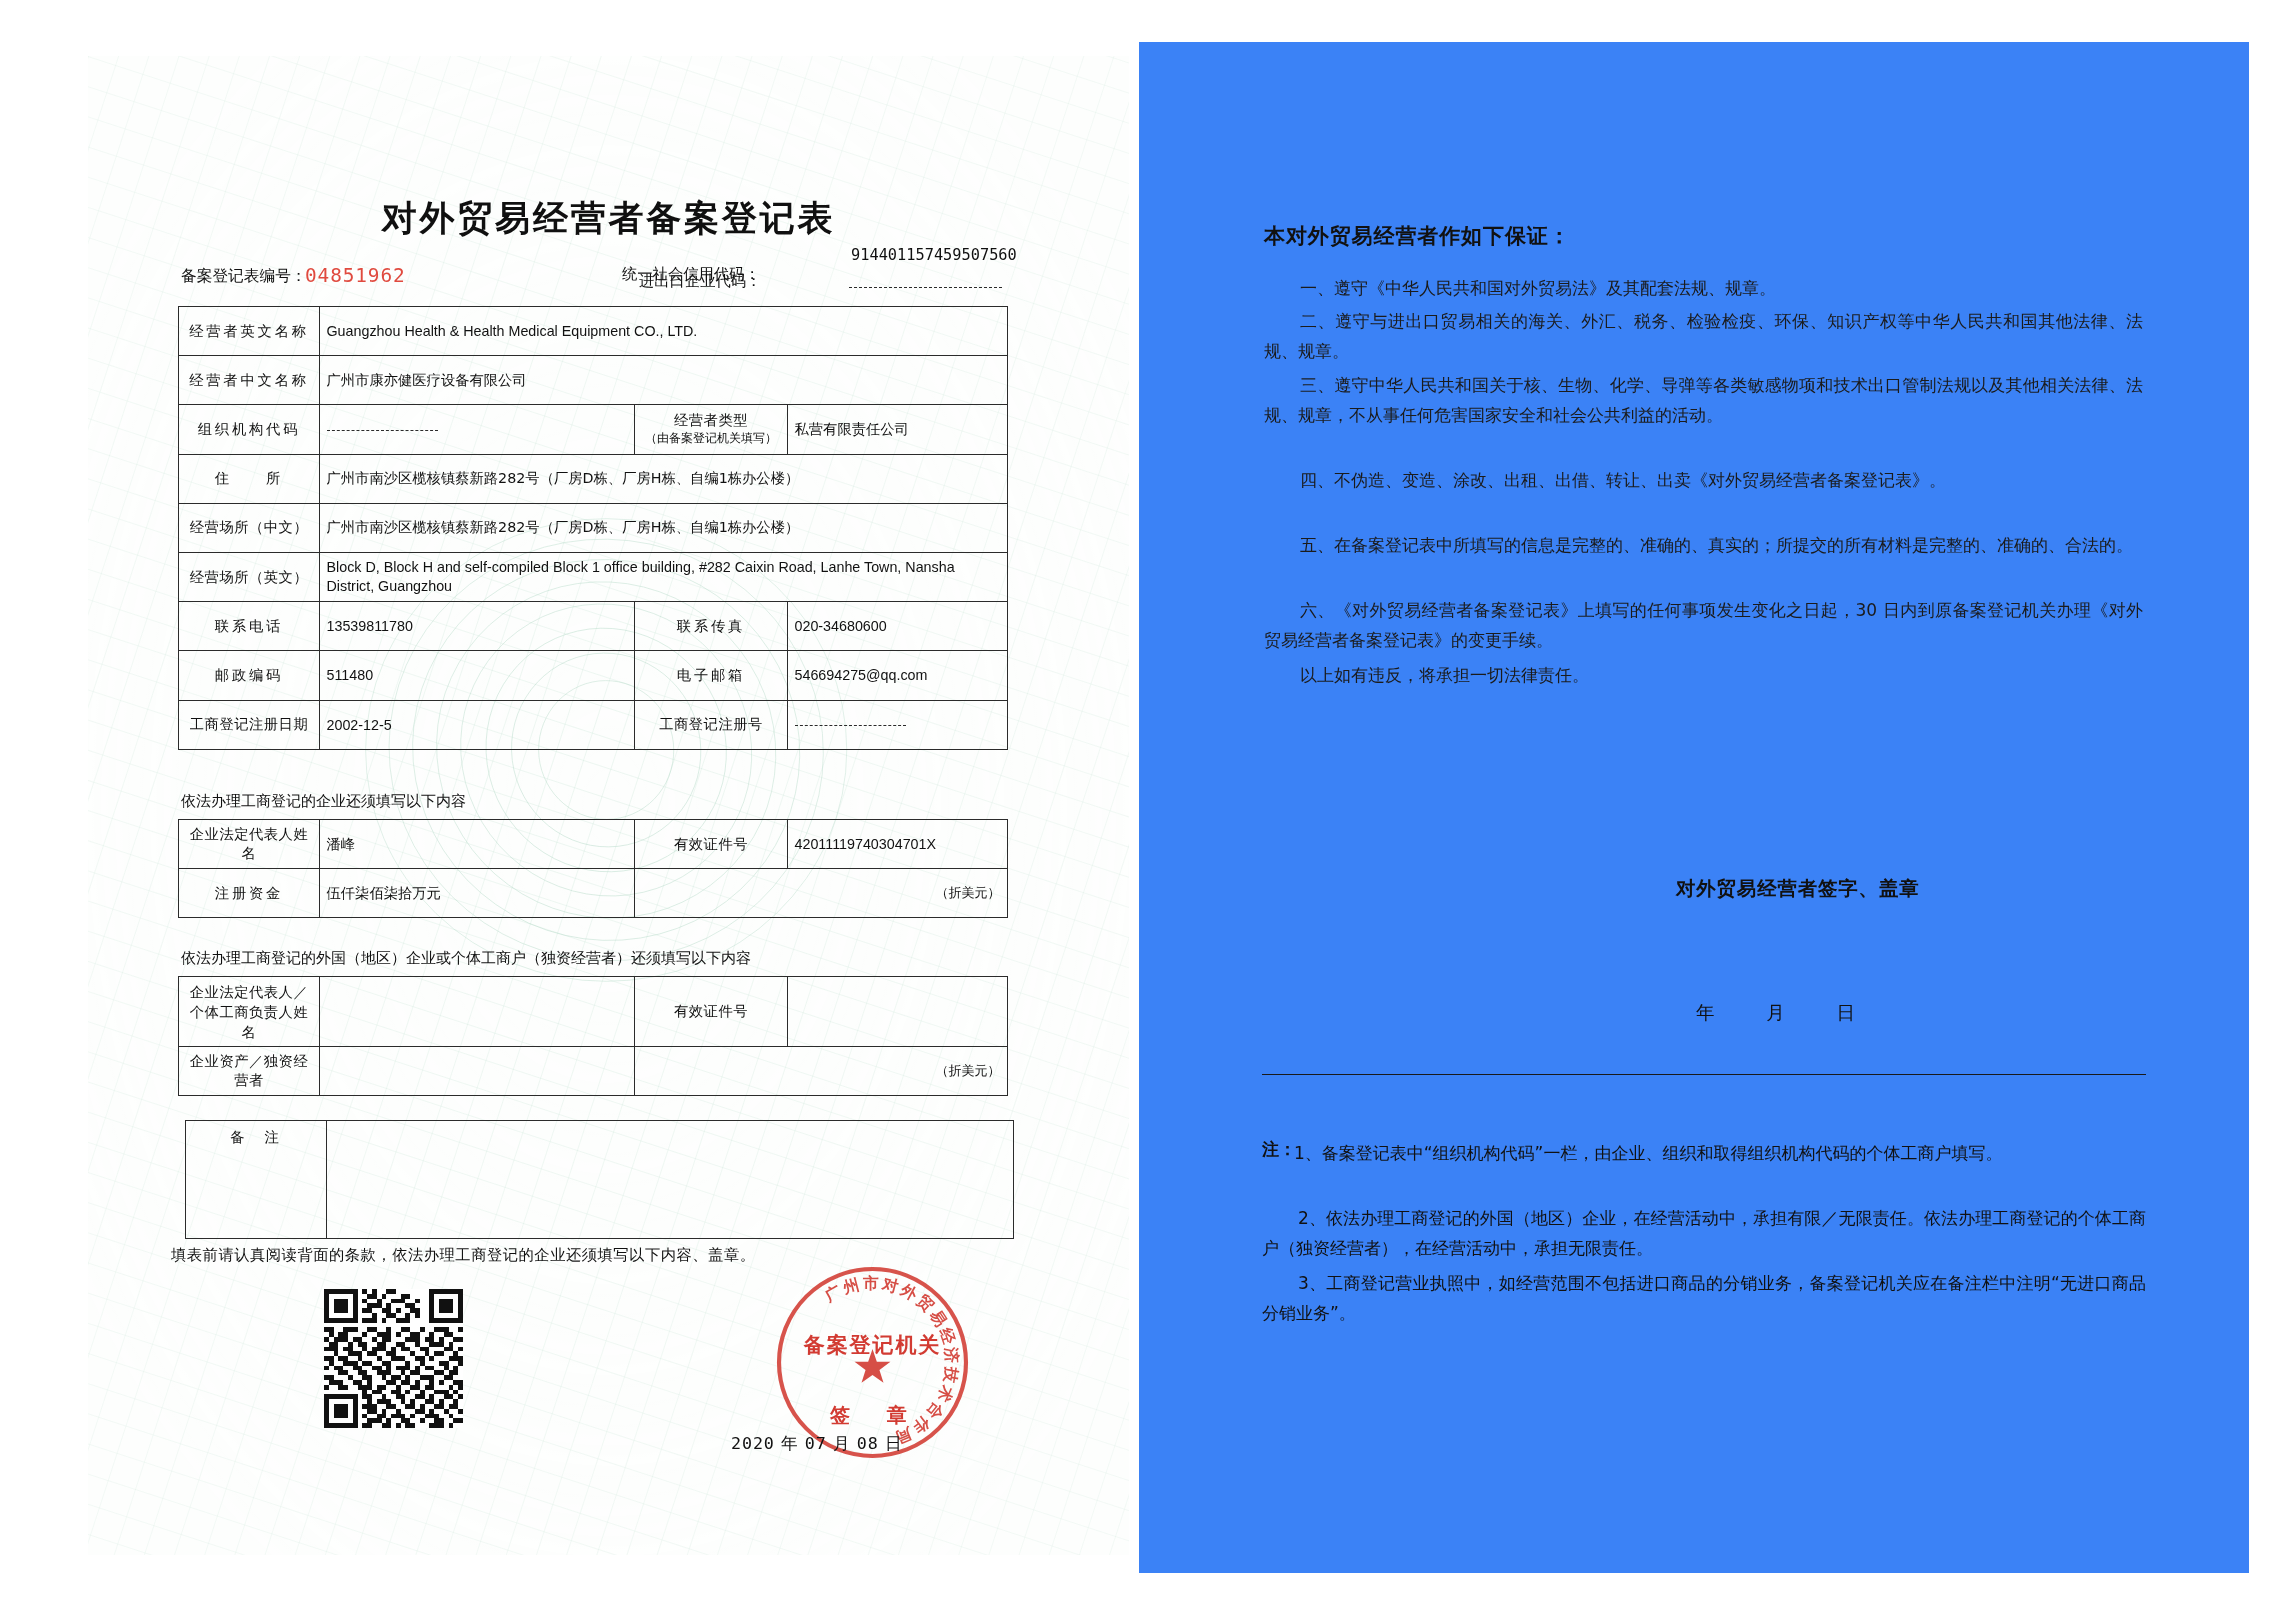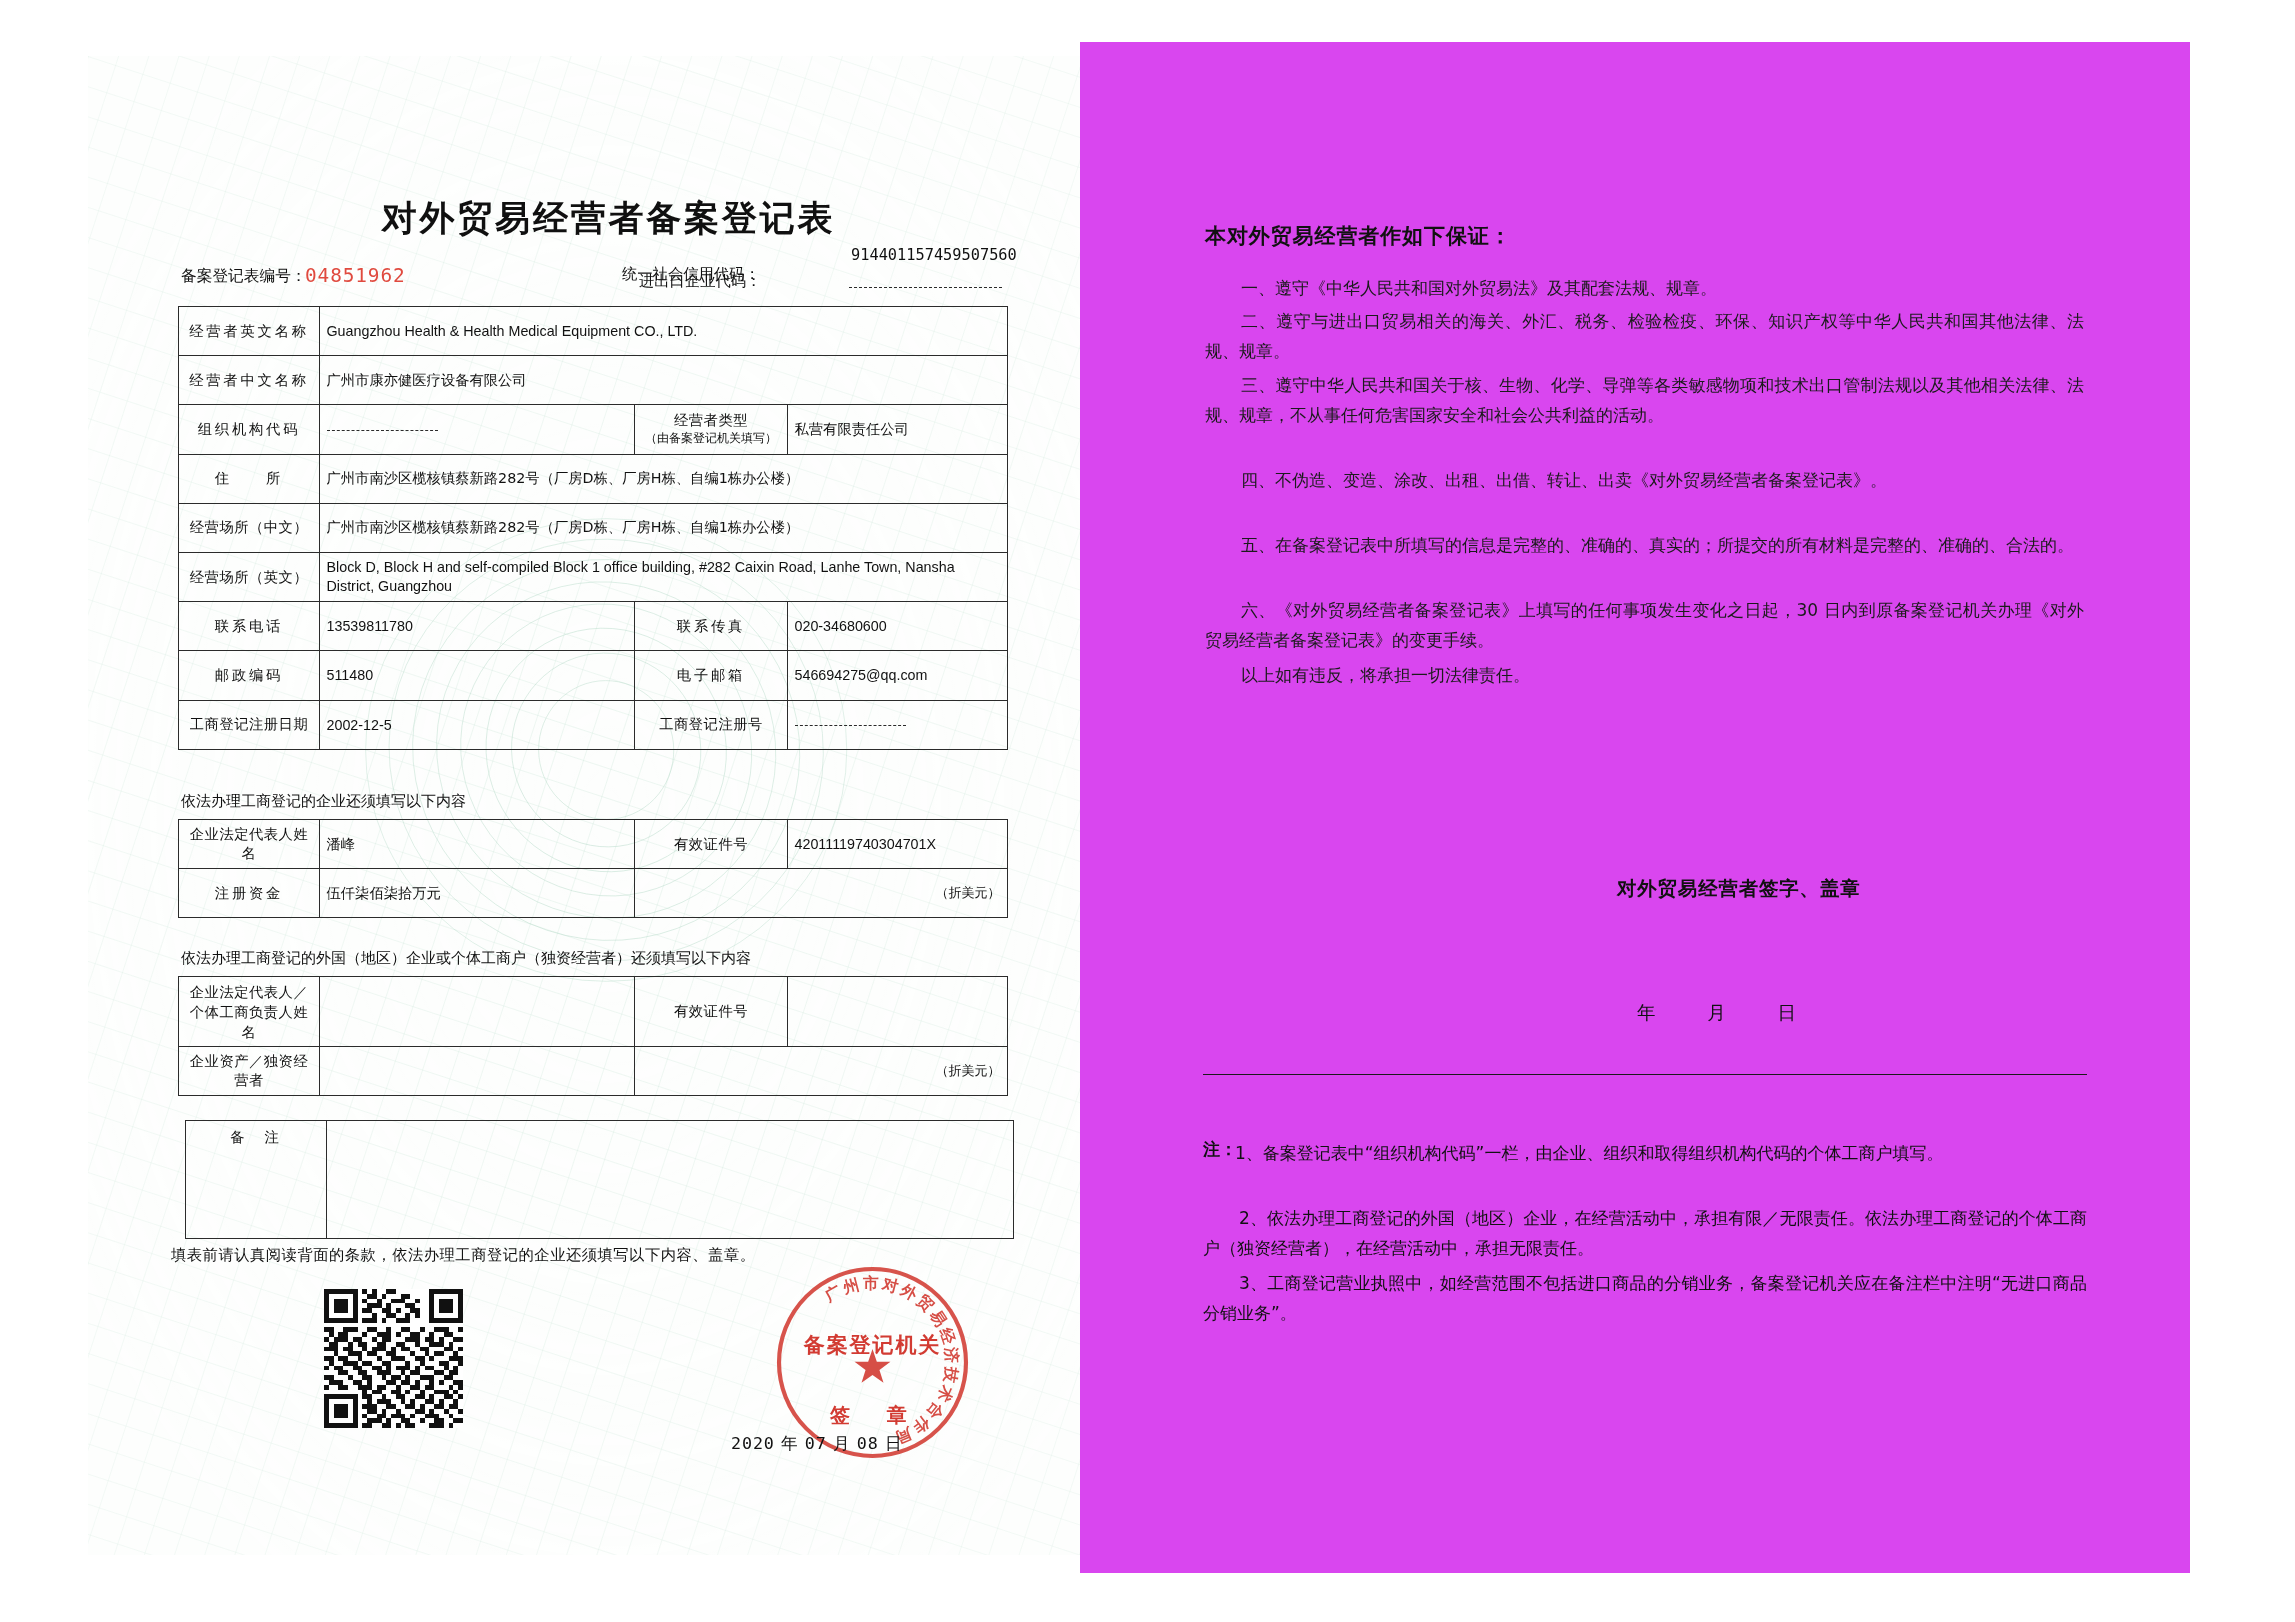--- a/index.html
+++ b/index.html
@@ -236,25 +236,25 @@
     font-size: 16.7px;
     letter-spacing: 0.9px;
     white-space: nowrap;
     font-family: "DejaVu Sans", sans-serif;
   }
   .date-row .num { font-family: "DejaVu Sans Mono", monospace; }
 
   
   .right-page {
     position: absolute;
-    left: 1080px;
+    left: 1139px;
     top: 42px;
     width: 1110px;
     height: 1531px;
-    background: #d946ef;
+    background: #3b82f6;
   }
   .r-title {
     position: absolute;
     left: 125px;
     top: 180px;
     font-size: 21px;
     font-weight: bold;
     font-family: "DejaVu Sans", sans-serif;
     letter-spacing: 0.9px;
     white-space: nowrap;

